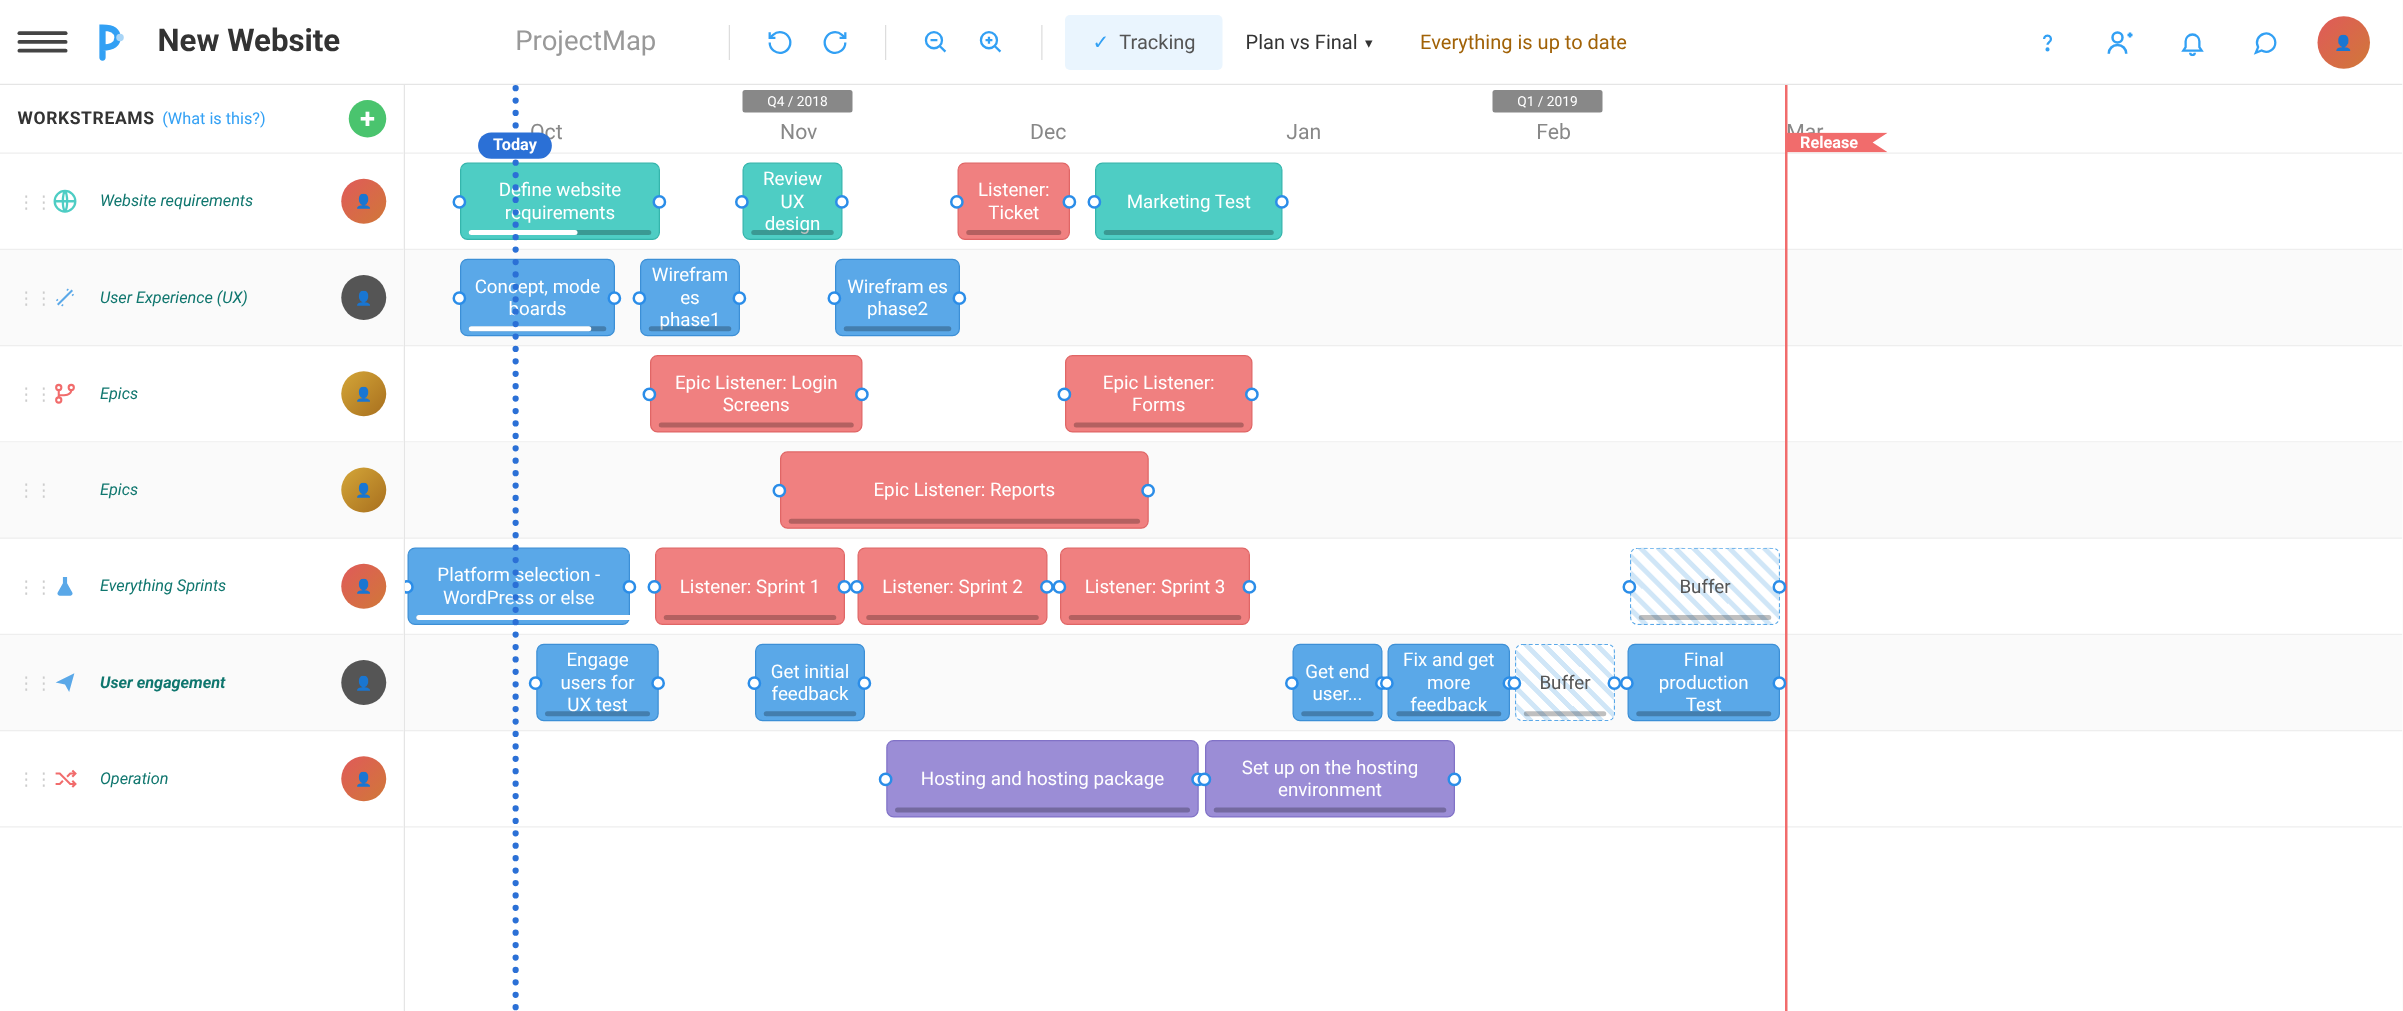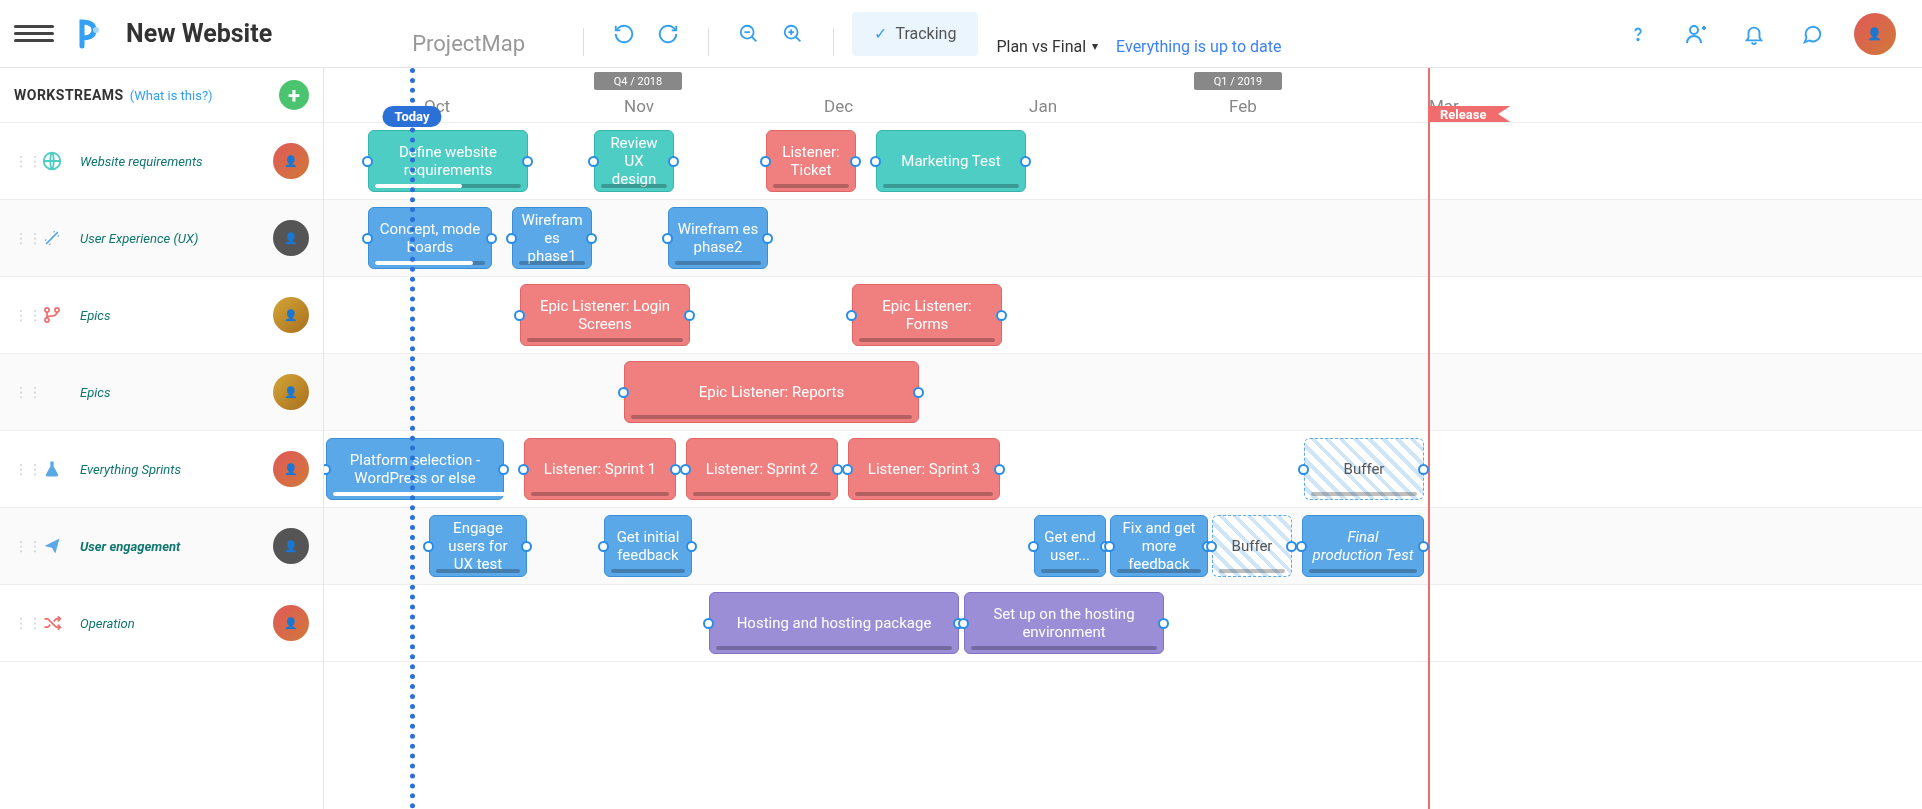--- a/index.html
+++ b/index.html
@@ -6,30 +6,30 @@
 body { font-family: -apple-system, BlinkMacSystemFont, "Segoe UI", Roboto, sans-serif; background: #f5f5f5; overflow: hidden; }
 .app { width: 1922px; height: 809px; display: flex; flex-direction: column; background: #fff; }
 
 
 .topbar { height: 68px; display: flex; align-items: center; border-bottom: 1px solid #e5e5e5; background: #fff; }
 .menu-btn { width: 40px; display: flex; flex-direction: column; gap: 4px; margin-left: 14px; cursor: pointer; }
 .menu-btn span { height: 3px; background: #444; border-radius: 2px; }
 .logo { width: 36px; height: 36px; margin: 0 18px; position: relative; }
 .logo svg { width: 36px; height: 36px; }
 .project-title { font-size: 25px; font-weight: 700; color: #333; margin-right: 40px; }
-.topbar-center { flex: 1; display: flex; align-items: flex-end; gap: 0; padding-left: 100px; }
+.topbar-center { flex: 1; display: flex; align-items: center; gap: 0; padding-left: 100px; }
 .pm-label { font-size: 22px; color: #999; margin-right: 40px; }
 .vdiv { width: 1px; height: 28px; background: #ddd; margin: 0 18px; }
 .tb-btn { width: 44px; height: 44px; display: flex; align-items: center; justify-content: center; cursor: pointer; color: #32a0f4; border-radius: 4px; }
 .tb-btn.pill { width: auto; padding: 0 22px; height: 44px; font-size: 16px; color: #555; }
 .tb-btn.active { background: #eaf5fe; }
 .tb-btn.pill .check { color: #32a0f4; margin-right: 8px; }
 .pva { font-size: 16px; color: #333; display: flex; align-items: center; gap: 6px; margin: 0 18px; }
 .chev { font-size: 12px; }
-.status-text { font-size: 16px; color: #3b82f6; }
+.status-text { font-size: 16px; color: #a16207; margin-left: 20px; }
 .topbar-right { display: flex; align-items: center; gap: 26px; margin-right: 26px; }
 .ir-btn { width: 32px; height: 32px; display: flex; align-items: center; justify-content: center; cursor: pointer; color: #32a0f4; }
 .avatar-top { width: 42px; height: 42px; border-radius: 50%; background: linear-gradient(135deg,#e05a5a,#d07838); display: flex; align-items: center; justify-content: center; color: #fff; font-size: 12px; }
 
 
 .content { flex: 1; display: flex; position: relative; }
 .sidebar { width: 324px; border-right: 1px solid #e5e5e5; background: #fff; overflow: hidden; }
 .ws-header { height: 55px; display: flex; align-items: center; padding: 0 14px; border-bottom: 1px solid #eee; }
 .ws-title { font-size: 14px; font-weight: 700; letter-spacing: 0.5px; color: #333; }
 .wis { font-size: 13px; color: #32a0f4; margin-left: 6px; font-weight: 400; }
@@ -380,21 +380,21 @@
               <div class="bottom-bar"></div>
             </div>
             <div class="dot" style="left: 780px; top: 33px;"></div>
             <div class="dot" style="left: 878px; top: 33px;"></div>
             <div class="task hatched" style="left: 888px; width: 80px;">
               <span>Buffer</span>
               <div class="bottom-bar"></div>
             </div>
             <div class="dot" style="left: 882px; top: 33px;"></div>
             <div class="dot" style="left: 962px; top: 33px;"></div>
-            <div class="task blue" style="left: 978px; width: 122px; font-style: italic;">
+            <div class="task blue" style="left: 978px; width: 122px;">
               <span>Final production Test</span>
               <div class="bottom-bar"></div>
             </div>
             <div class="dot" style="left: 972px; top: 33px;"></div>
             <div class="dot" style="left: 1094px; top: 33px;"></div>
           </div>
           <div class="tl-row">
             <div class="task purple" style="left: 385px; width: 250px;">
               <span>Hosting and hosting package</span>
               <div class="bottom-bar"></div>

